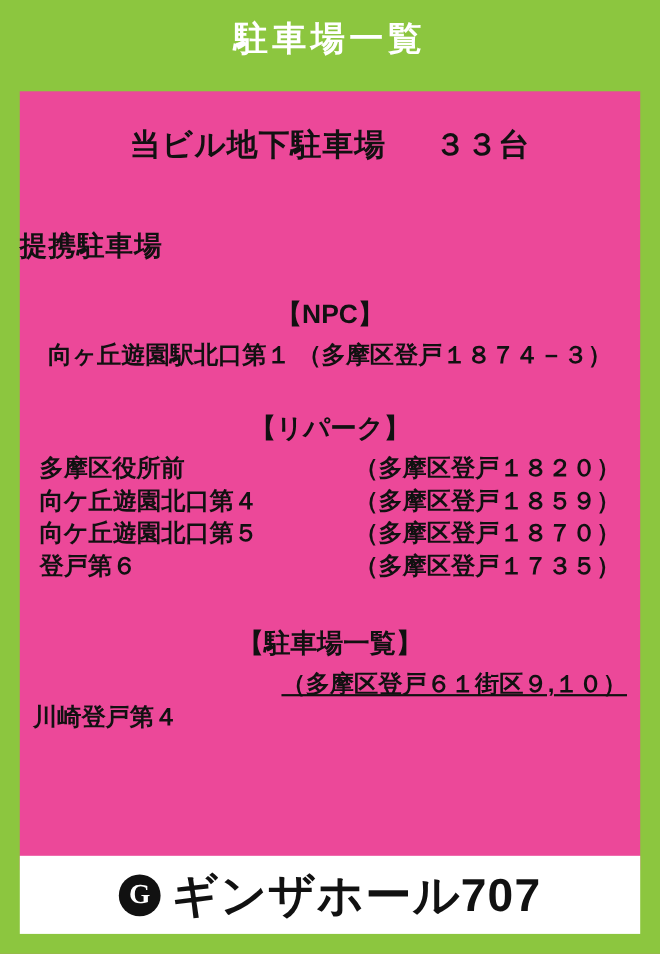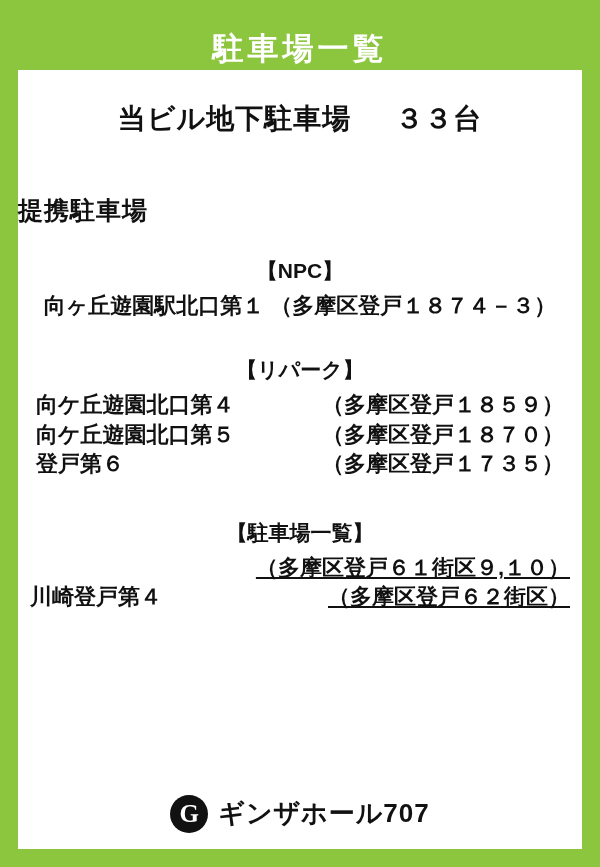--- a/index.html
+++ b/index.html
@@ -16,36 +16,36 @@
   .page {
     position: relative;
     width: 600px;
     height: 867px;
     background: #8cc63f;
     box-sizing: border-box;
   }
   .header {
     height: 70px;
     display: flex;
-    align-items: flex-end;
+    align-items: center;
     justify-content: center;
   }
   .header-title {
     color: #ffffff;
     font-size: 31px;
     font-weight: bold;
     letter-spacing: 4px;
   }
   .card {
     position: absolute;
-    top: 70px;
+    top: 83px;
     left: 18px;
     width: 564px;
     height: 708px;
-    background: #ffffff;
+    background: #ec4899;
     box-sizing: border-box;
   }
   .lot-main {
     margin-top: 30px;
     text-align: center;
     font-size: 28px;
     font-weight: bold;
     color: #111111;
     letter-spacing: 1px;
   }
@@ -58,21 +58,21 @@
     font-size: 25px;
     font-weight: bold;
     color: #111111;
     letter-spacing: 1px;
   }
   .group {
     margin-top: 30px;
   }
   .group-title {
     text-align: center;
-    font-size: 21px;
+    font-size: 24px;
     font-weight: bold;
     color: #111111;
     margin-bottom: 6px;
     margin-top: 20px;
   }
   .rows {
     padding: 0 16px;
   }
   .row {
     display: flex;
@@ -138,21 +138,21 @@
     color: #ffffff;
     font-size: 25px;
     font-weight: bold;
     display: flex;
     align-items: center;
     justify-content: center;
     margin-right: 10px;
     font-family: "Liberation Serif", serif;
   }
   .logo-text {
-    font-size: 26px;
+    font-size: 42px;
     font-weight: bold;
     color: #111111;
     letter-spacing: 1px;
   }
 </style>
 </head>
 <body>
 
 <div class="page">
 
@@ -175,20 +175,24 @@
           <span class="name">向ヶ丘遊園駅北口第１</span>
           <span class="addr">（多摩区登戸１８７４－３）</span>
         </div>
       </div>
     </div>
 
     <div class="group group-repark">
       <div class="group-title">【リパーク】</div>
       <div class="rows">
         <div class="row">
+          <span class="name">多摩区役所前</span>
+          <span class="addr">（多摩区登戸１８２０）</span>
+        </div>
+        <div class="row">
           <span class="name">向ケ丘遊園北口第４</span>
           <span class="addr">（多摩区登戸１８５９）</span>
         </div>
         <div class="row">
           <span class="name">向ケ丘遊園北口第５</span>
           <span class="addr">（多摩区登戸１８７０）</span>
         </div>
         <div class="row">
           <span class="name">登戸第６</span>
           <span class="addr">（多摩区登戸１７３５）</span>
@@ -197,21 +201,20 @@
     </div>
 
     <div class="group group-coin">
       <div class="group-title">【駐車場一覧】</div>
       <div class="rows">
         <div class="row">
           <span class="addr">（多摩区登戸６１街区９,１０）</span>
         </div>
         <div class="row">
           <span class="name">川崎登戸第４</span>
-          <span class="addr">（多摩区登戸６２街区）</span>
         </div>
       </div>
     </div>
 
   </div>
 
   <div class="footer">
     <div class="logo">
       <div class="logo-mark">G</div>
       <div class="logo-text">ギンザホール707</div>

